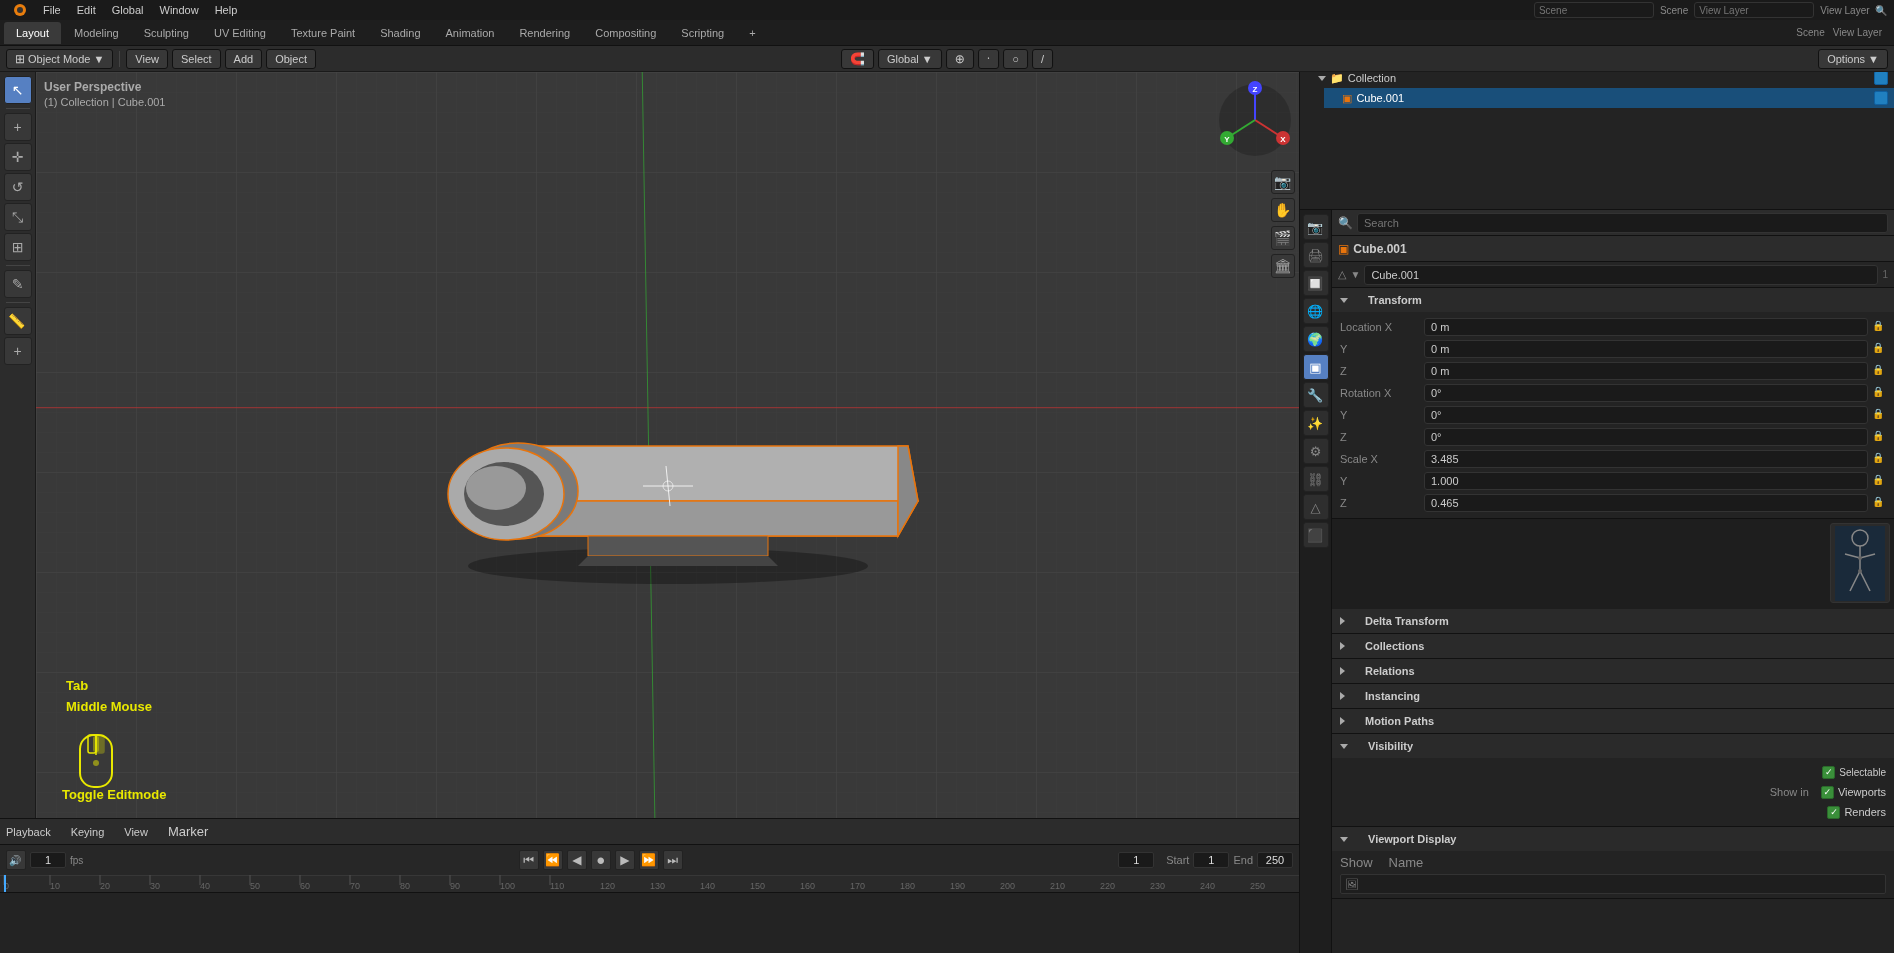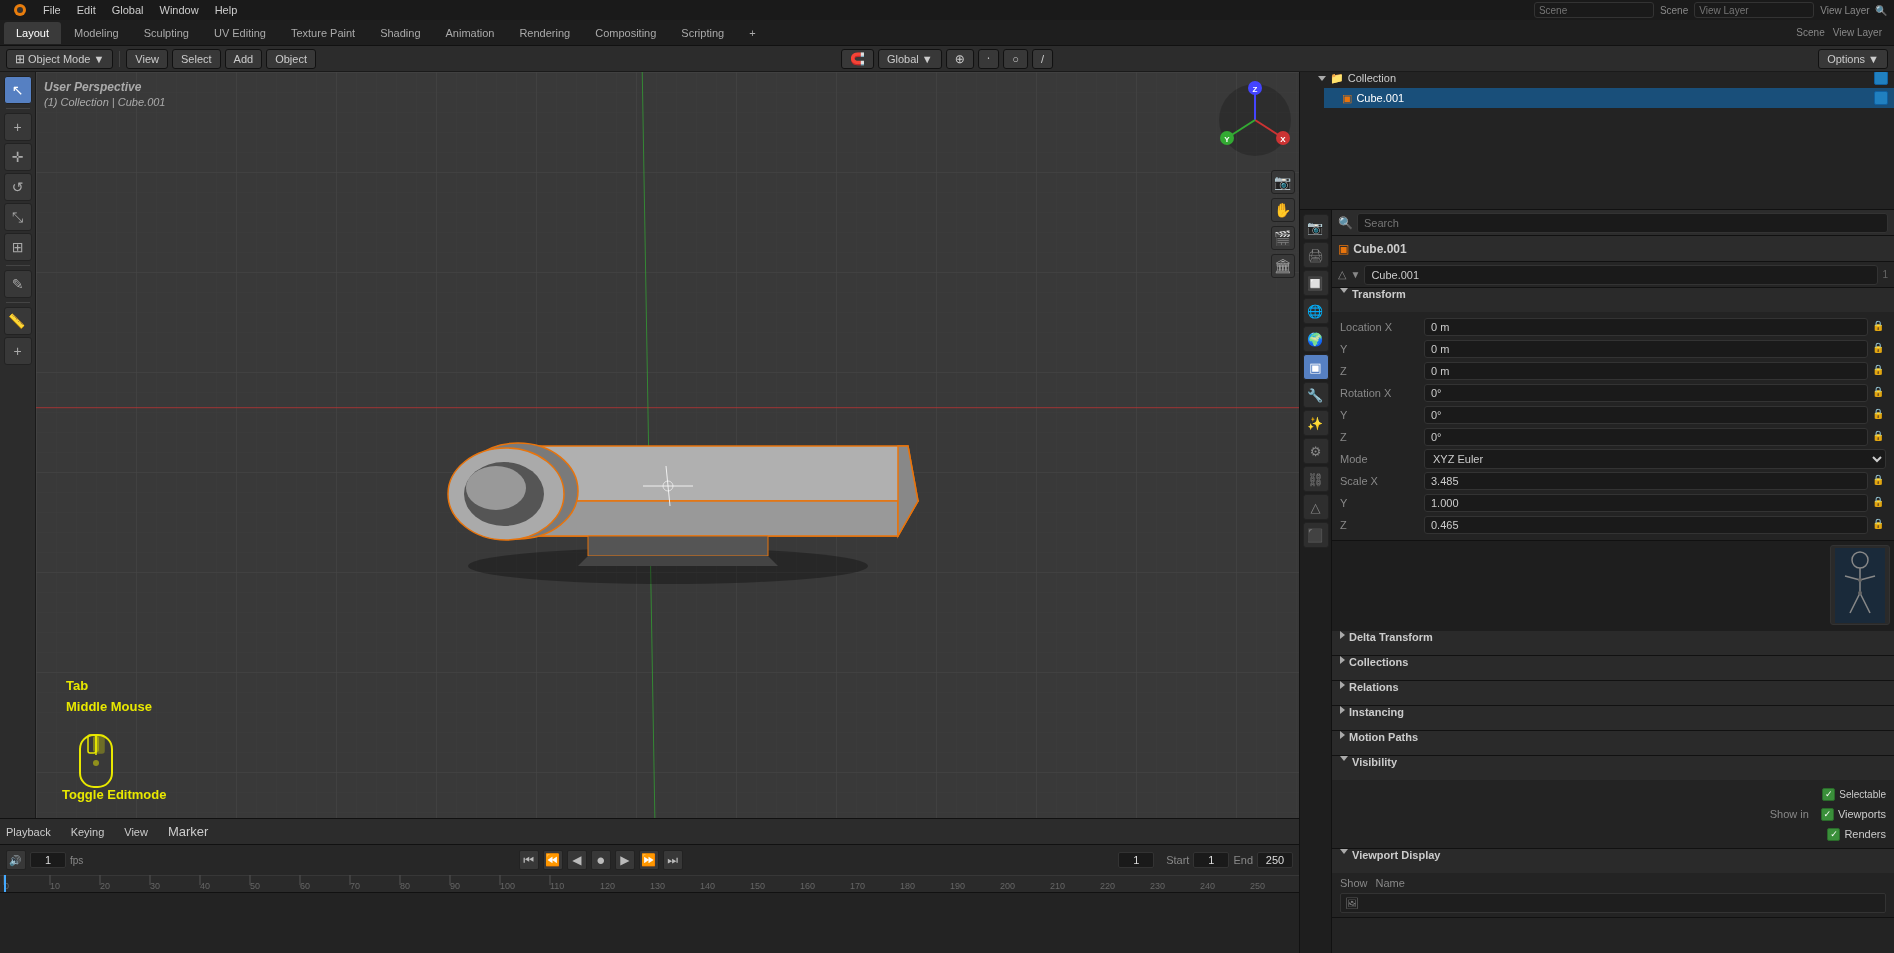--- a/index.html
+++ b/index.html
@@ -165,21 +165,20 @@
       overflow: hidden;
     }
 
     
     #viewport-label {
       position: absolute;
       top: 8px;
       left: 8px;
       font-size: 11px;
       color: #aaaaaa;
-      font-style: italic;
     }
 
     
     #object-container {
       position: absolute;
       top: 50%;
       left: 50%;
       transform: translate(-50%, -45%);
       width: 560px;
       height: 220px;
@@ -395,22 +394,23 @@
     }
 
     
     .prop-section {
       border-bottom: 1px solid #111;
     }
     .prop-section-header {
       height: 24px;
       background: #2a2a2a;
       display: flex;
+      align-items: center;
       padding: 0 8px;
-      gap: 4px;
+      gap: 20px;
       cursor: pointer;
       font-size: 11px;
       color: #cccccc;
       font-weight: bold;
     }
     .prop-section-content {
       padding: 4px 0;
       background: #232323;
     }
     .prop-row {
@@ -905,26 +905,20 @@
           <span class="prop-lock">🔒</span>
         </div>
         <div class="prop-row">
           <span class="prop-label">Z</span>
           <div class="prop-value">
             <span>0°</span>
           </div>
           <span class="prop-lock">🔒</span>
         </div>
 
-        <div class="prop-row">
-          <span class="prop-label">Mode</span>
-          <select class="prop-select">
-            <option>XYZ Euler</option>
-          </select>
-        </div>
 
         <div class="prop-row">
           <span class="prop-label">Scale X</span>
           <div class="prop-value">
             <span>3.485</span>
           </div>
           <span class="prop-lock">🔒</span>
         </div>
         <div class="prop-row">
           <span class="prop-label">Y</span>
@@ -1024,21 +1018,21 @@
         </div>
       </div>
     </div>
 
     <div class="prop-section">
       <div class="prop-section-header">
         <div class="triangle-down" style="width:0;height:0;border-left:4px solid transparent;border-right:4px solid transparent;border-top:5px solid #aaa;"></div>
         <span>Viewport Display</span>
       </div>
       <div class="prop-section-content" style="padding:4px 8px;">
-        <div style="display:flex;align-items:flex-end;gap:8px;font-size:11px;color:#888;">
+        <div style="display:flex;align-items:flex-end;gap:16px;font-size:13px;color:#888;">
           <span>Show</span>
           <span>Name</span>
         </div>
 
         <div style="height:20px;background:#1e1e1e;border:1px solid #333;border-radius:2px;display:flex;align-items:center;padding:0 4px;margin-top:4px;font-size:11px;color:#888;">
           <span>🖼</span>
         </div>
       </div>
     </div>
 

